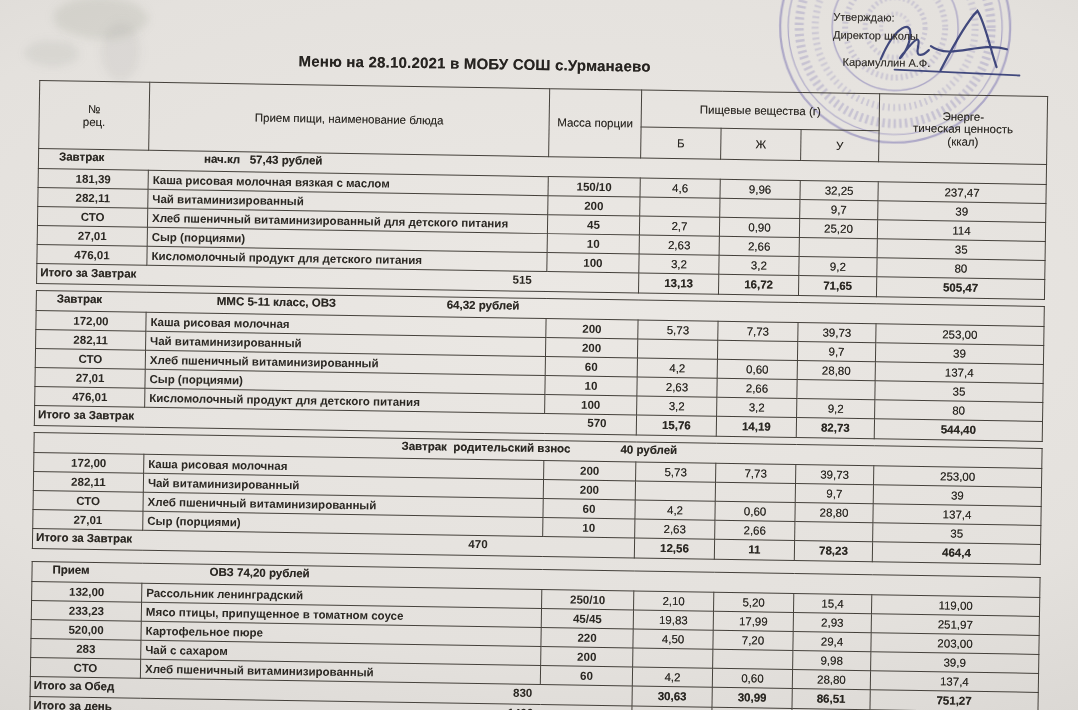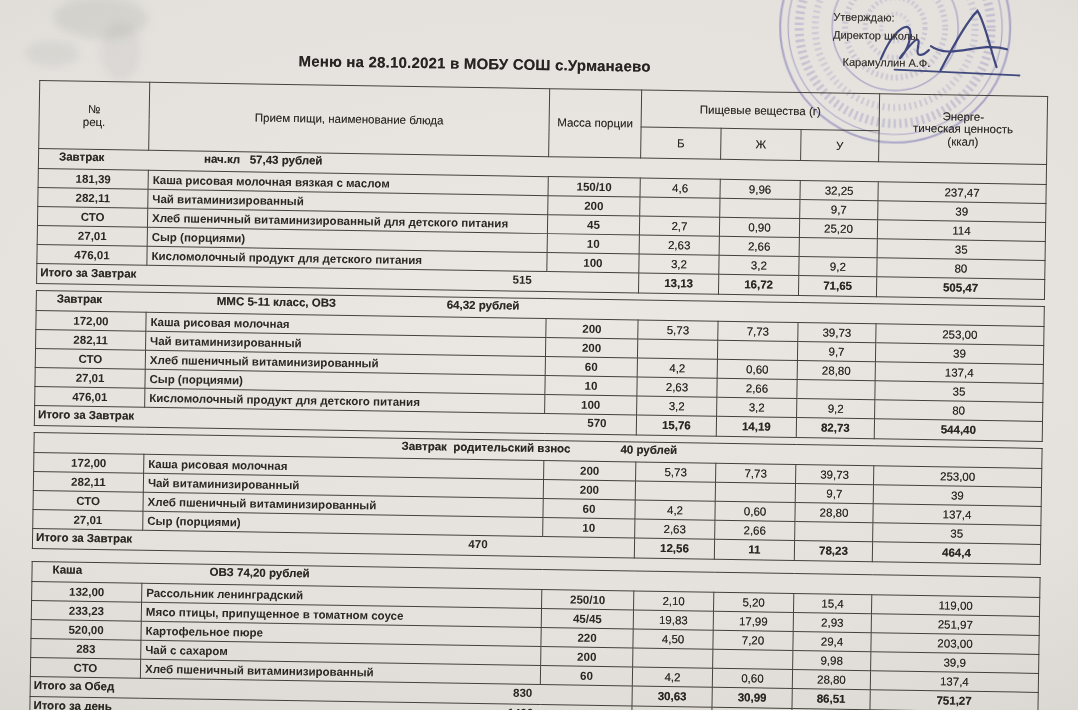--- a/index.html
+++ b/index.html
@@ -321,21 +321,21 @@
               <td class="c-b">12,56</td>
               <td class="c-zh">11</td>
               <td class="c-u">78,23</td>
               <td class="c-energy">464,4</td>
             </tr>
             <tr class="spacer big">
               <td colspan="7"></td>
             </tr>
             <tr class="sec s4">
               <td colspan="7">
-                <span class="meal">Каша</span>
+                <span class="meal">Прием</span>
                 <span class="detail">ОВЗ 74,20 рублей</span>
                 <span class="price"></span>
               </td>
             </tr>
             <tr class="item">
               <td class="c-num">132,00</td>
               <td class="c-dish">Рассольник ленинградский</td>
               <td class="c-mass">250/10</td>
               <td class="c-b">2,10</td>
               <td class="c-zh">5,20</td>

